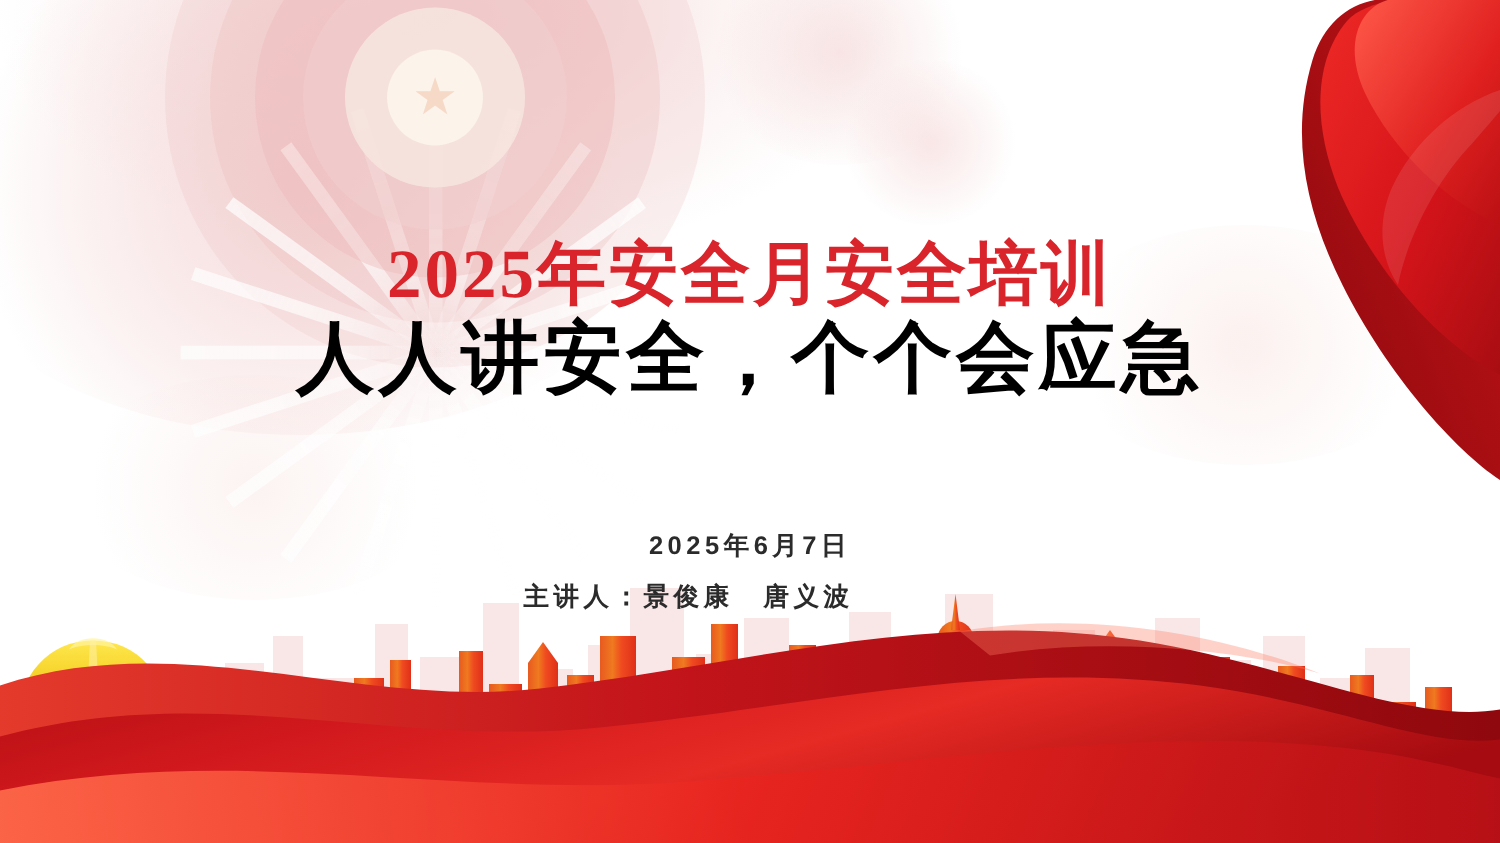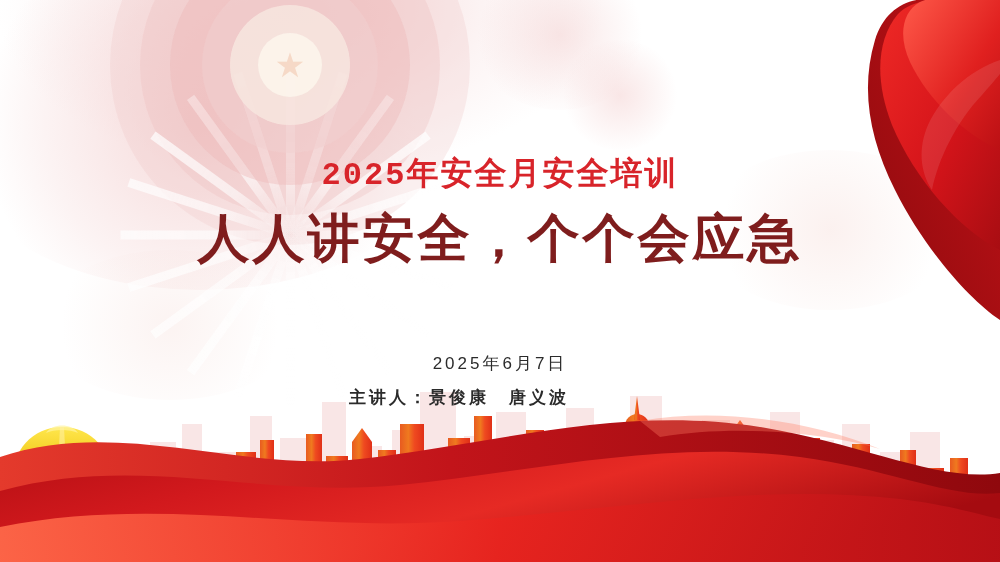--- a/index.html
+++ b/index.html
@@ -150,37 +150,37 @@
     letter-spacing: 6px;
     color: #c8141b;
     text-shadow: 1px 1px 0 rgba(140,10,14,0.35);
   }
 
   .subtitle {
     position: absolute;
     left: 0; top: 152px;
     width: 1000px;
     text-align: center;
-    font-family: Liberation Mono, monospace;
-    font-size: 32px;
+    font-family: Liberation Serif, serif;
+    font-size: 46px;
     font-weight: bold;
     letter-spacing: 2px;
     color: #d8242a;
   }
 
   .slogan {
     position: absolute;
     left: 0; top: 204px;
     width: 1000px;
     text-align: center;
     font-family: "Liberation Sans", sans-serif;
     font-size: 52px;
     font-weight: bold;
     letter-spacing: 3px;
-    color: #7f1d1d;
+    color: #000000;
   }
 
   .tagline {
     position: absolute;
     left: 0; top: 290px;
     width: 1000px;
     text-align: center;
     padding-left: 230px;
     box-sizing: border-box;
     font-family: "Liberation Sans", sans-serif;
@@ -194,21 +194,21 @@
   }
 
   .date-line {
     position: absolute;
     left: 0; top: 352px;
     width: 1000px;
     text-align: center;
     box-sizing: border-box;
     font-family: "Liberation Sans", sans-serif;
     font-size: 17px;
-    font-weight: normal;
+    font-weight: bold;
     letter-spacing: 3px;
     color: #2b2b2b;
   }
 
   .speaker-line {
     position: absolute;
     left: 0; top: 386px;
     width: 900px;
     text-align: center;
     padding-left: 18px;

